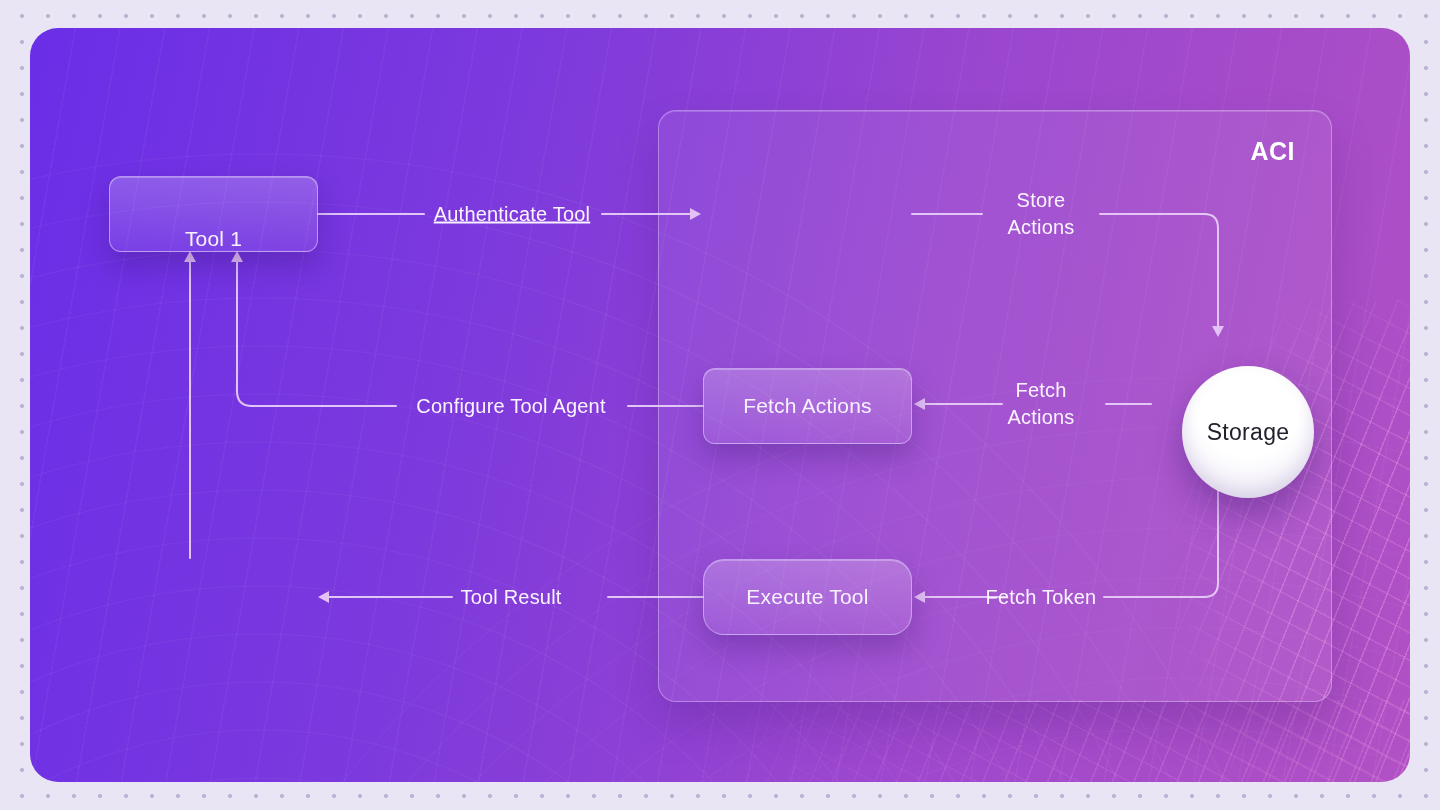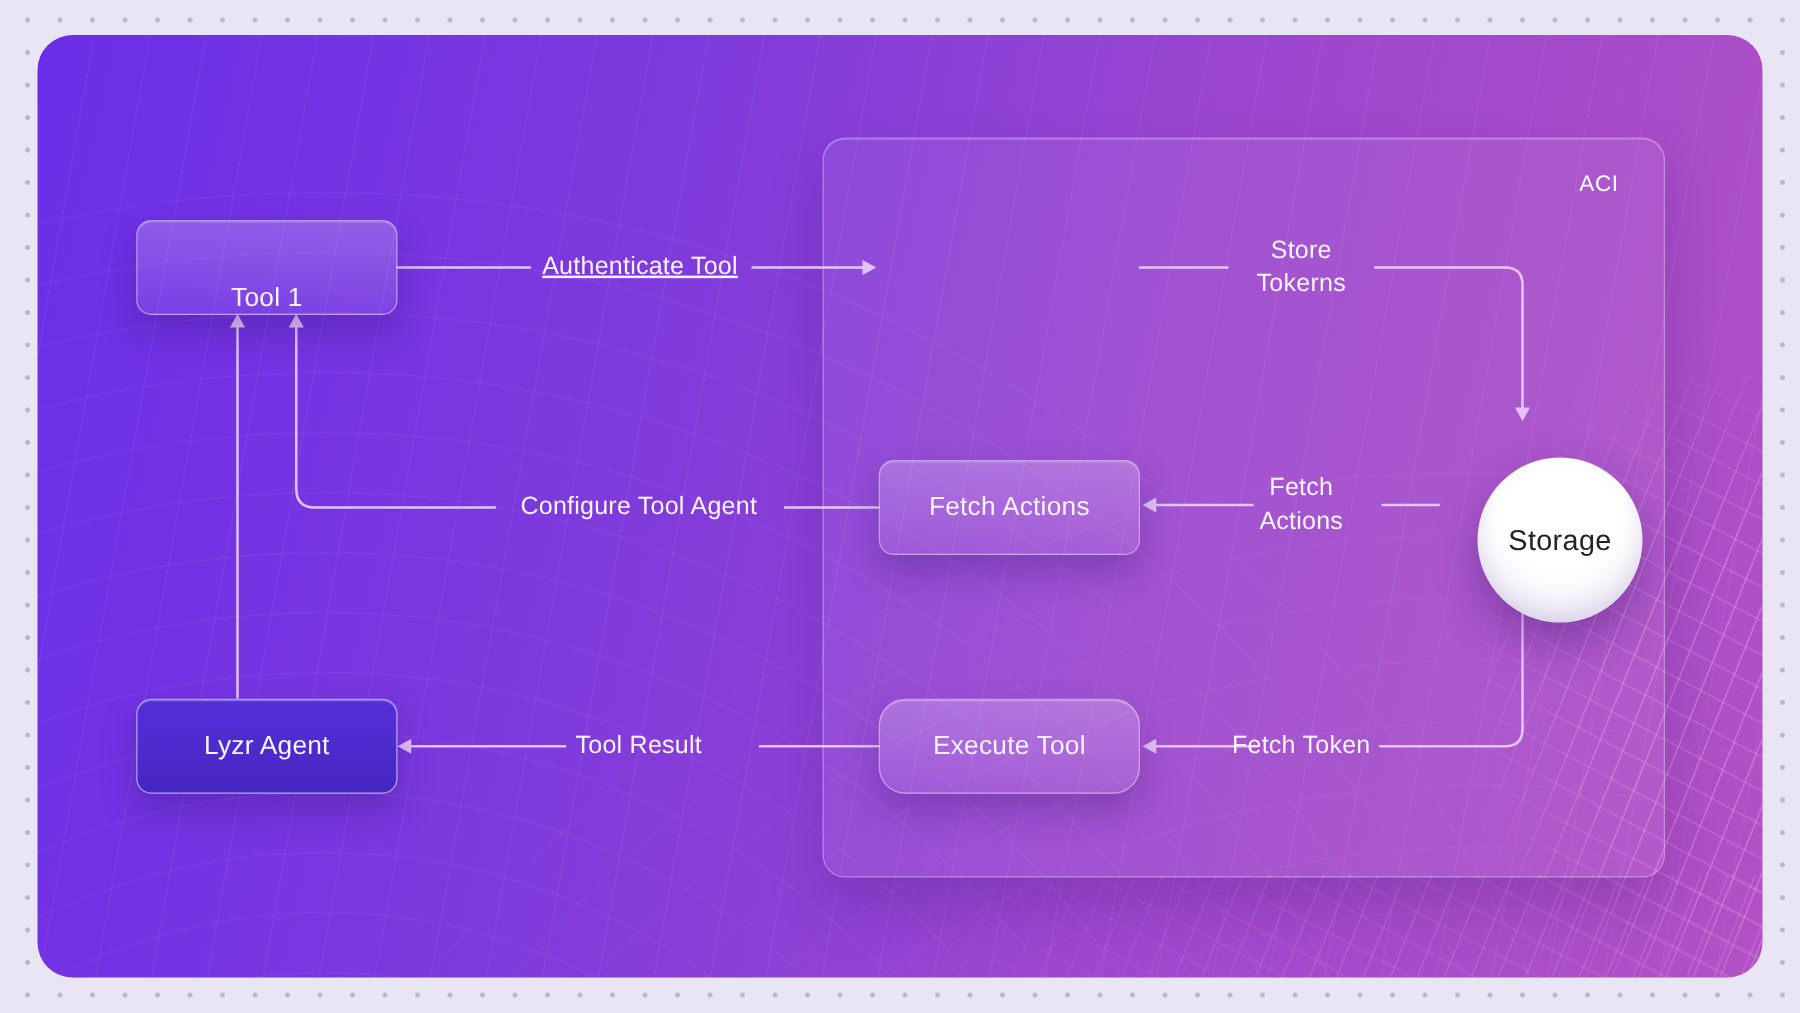--- a/index.html
+++ b/index.html
@@ -42,21 +42,21 @@
 
   .aci {
     position: absolute; left: 628px; top: 82px; width: 672px; height: 590px;
     border-radius: 18px;
     background: rgba(255,255,255,0.065);
     border: 1.5px solid rgba(230,212,250,0.42);
     box-shadow: 0 22px 44px rgba(47,15,95,0.20), inset 0 1px 0 rgba(255,255,255,0.18);
   }
   .aci-title {
     position: absolute; right: 36px; top: 26px;
-    font-size: 18px; font-weight: 400; letter-spacing: 0.5px; color: #ffffff;
+    font-size: 25px; font-weight: 700; letter-spacing: 0.5px; color: #ffffff;
   }
 
   .edges { position: absolute; inset: 0; pointer-events: none; }
   .edges path { stroke: #e7ccf8; stroke-width: 2; fill: none; stroke-linecap: round; opacity: 0.95; }
   .edges polygon { fill: #e3c0f6; }
 
   .node {
     position: absolute; width: 209px; height: 76px; box-sizing: border-box;
     border-radius: 12px;
     background: linear-gradient(180deg, rgba(255,255,255,0.21), rgba(255,255,255,0.07));
@@ -161,28 +161,25 @@
 
     <div class="node" style="left:79px; top:148px;align-items:flex-end;">
       <span>Tool 1</span>
     </div>
     <div class="node" style="left:673px; top:340px;">
       <span>Fetch Actions</span>
     </div>
     <div class="node" style="left:673px; top:531px;border-radius:21px;">
       <span>Execute Tool</span>
     </div>
-    <div class="node node--dark" style="left:79px; top:531px;">
-      <span>Lyzr Agent</span>
-    </div>
     <div class="storage">
       <span>Storage</span>
     </div>
 
     <div class="edge-label" style="left:482px; top:186px;text-decoration:underline;">Authenticate Tool</div>
-    <div class="edge-label wrap" style="left:1011px; top:186px;">Store Tokerns</div>
+    <div class="edge-label wrap" style="left:1011px; top:186px;">Store Actions</div>
     <div class="edge-label wrap" style="left:1011px; top:376px;">Fetch Actions</div>
     <div class="edge-label" style="left:481px; top:378px;">Configure Tool Agent</div>
     <div class="edge-label wrap" style="left:1011px; top:569px;">Fetch Token</div>
     <div class="edge-label" style="left:481px; top:569px;">Tool Result</div>
 
   </div>
 </div>
 
 </body></html>

